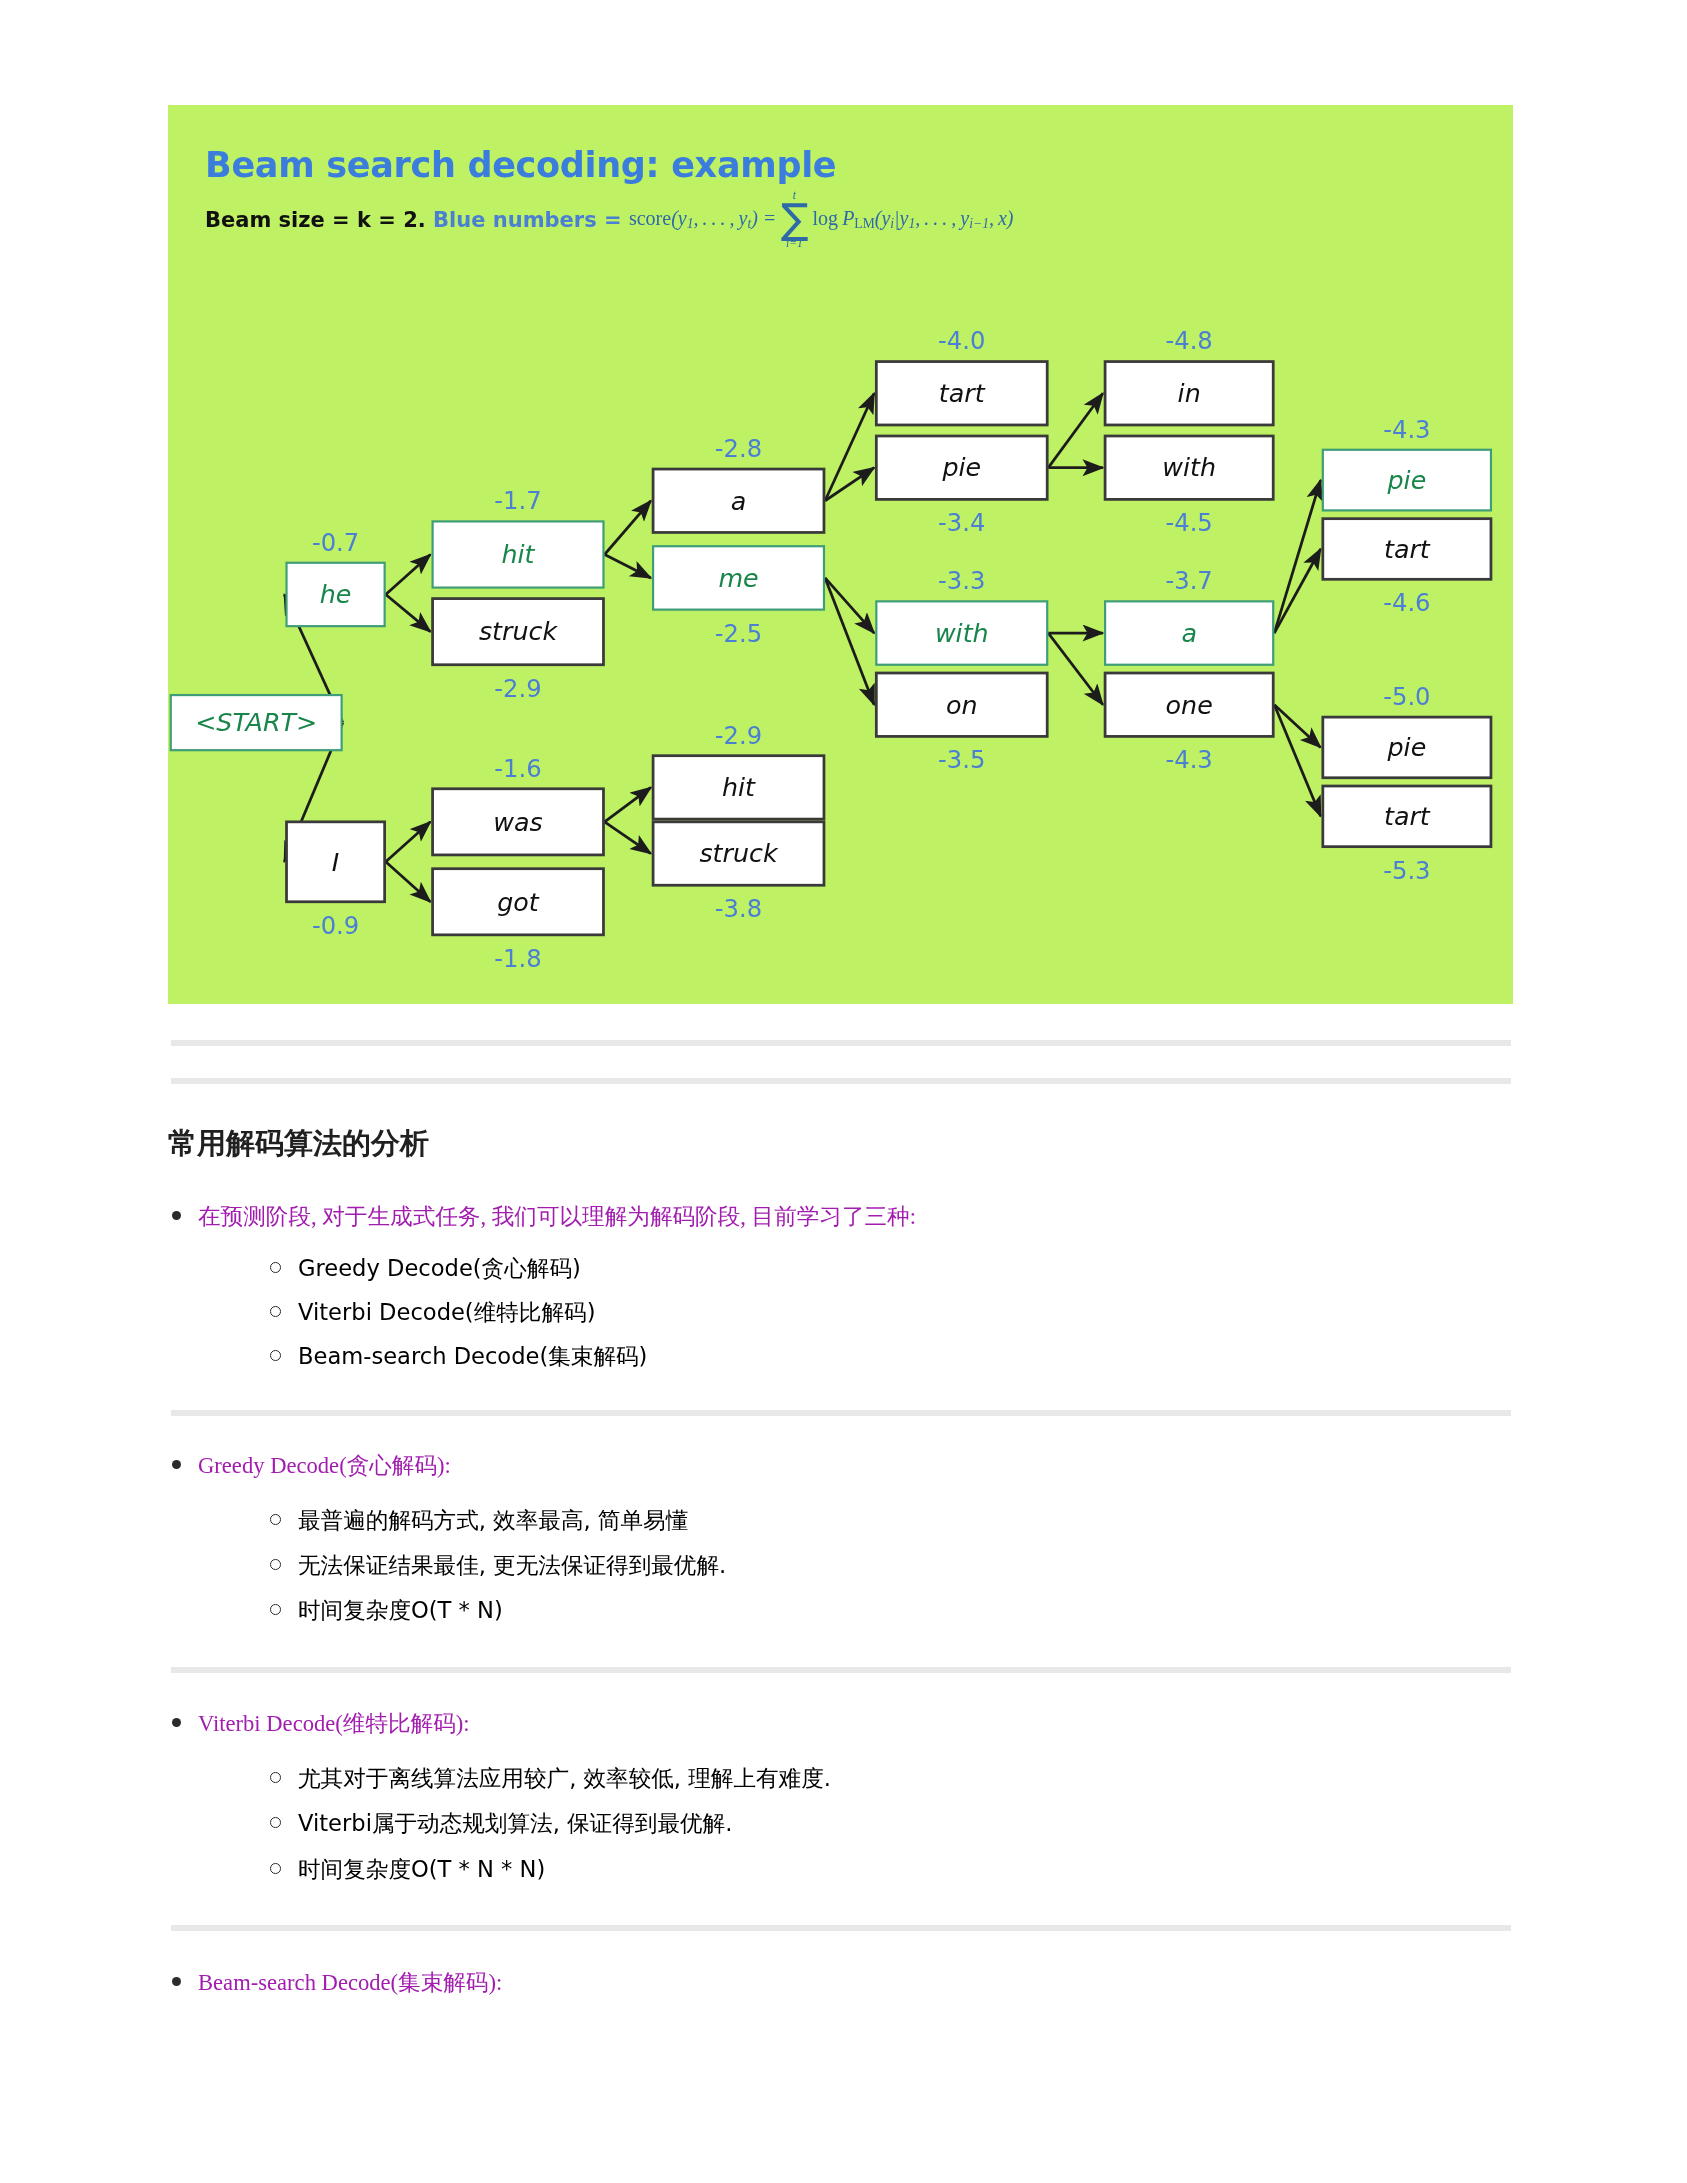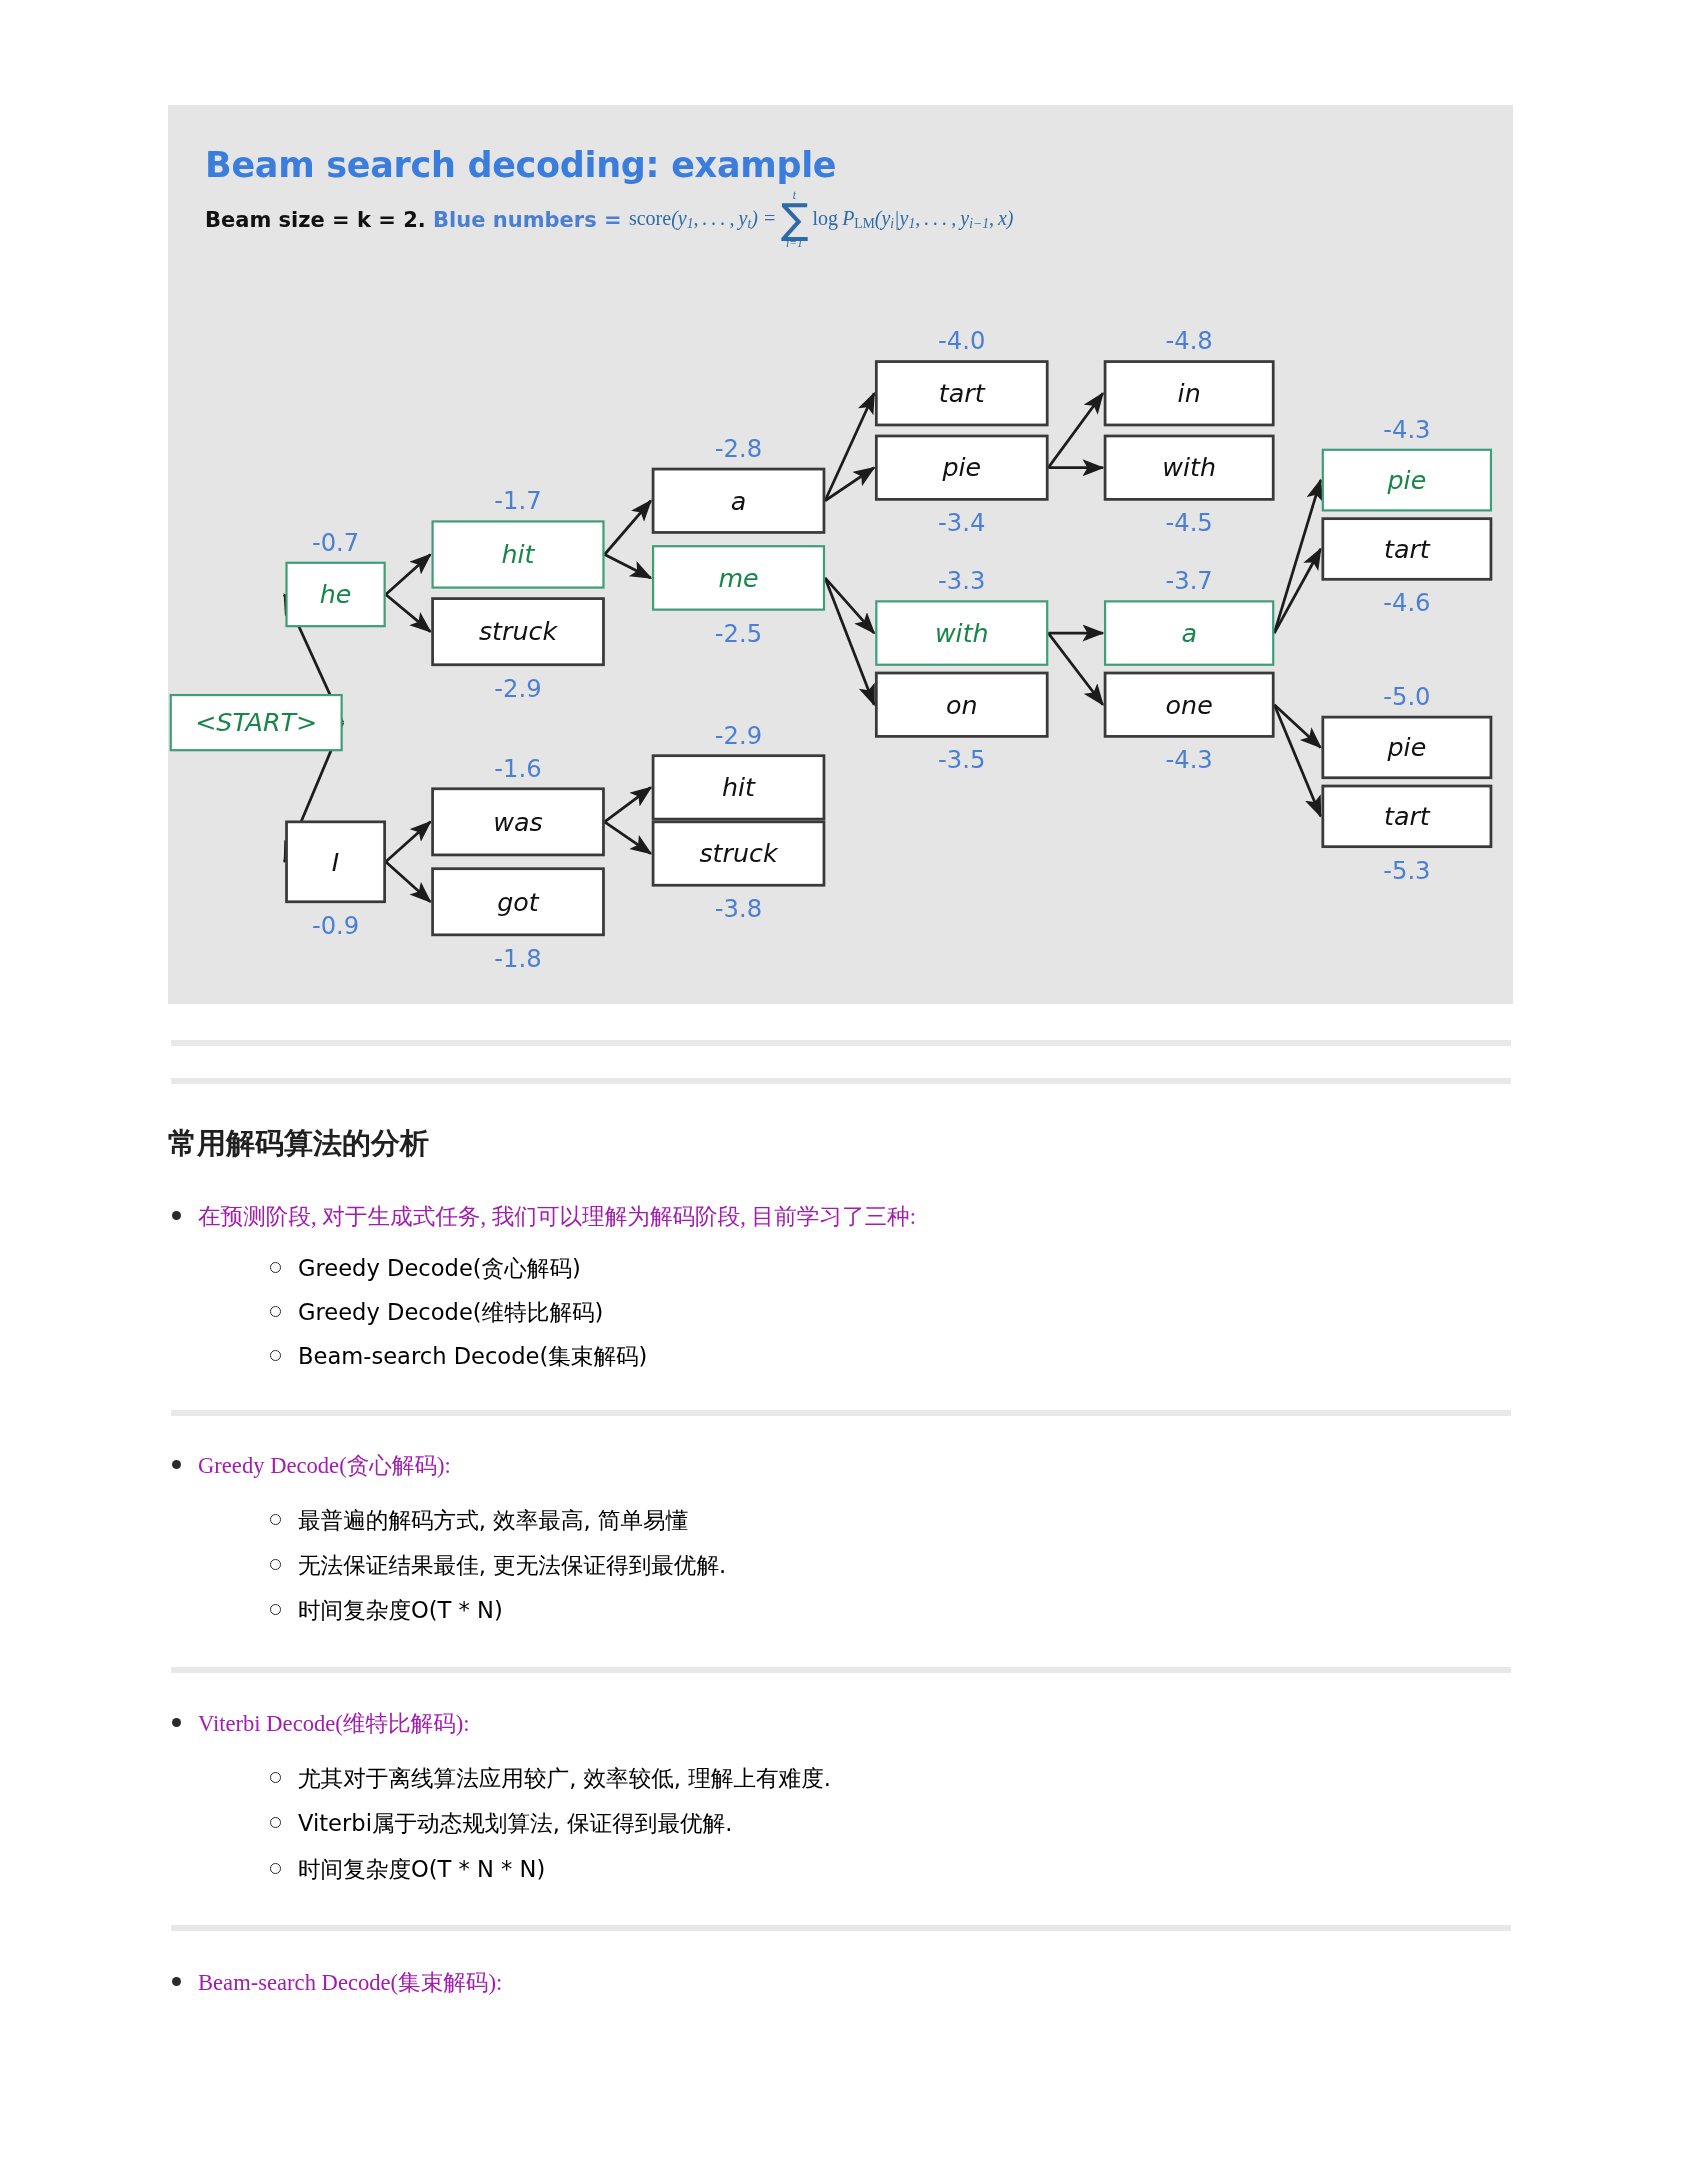--- a/index.html
+++ b/index.html
@@ -16,21 +16,21 @@
     background: #ffffff;
   }
 
   
   .slide-figure {
     position: absolute;
     left: 168px;
     top: 105px;
     width: 1345px;
     height: 899px;
-    background: #e5e5e5;
+    background: #bef264;
     overflow: hidden;
   }
   .slide-title {
     position: absolute;
     left: 37px;
     top: 40px;
     font-size: 35px;
     font-weight: bold;
     color: #3b7ddd;
     letter-spacing: -0.3px;
@@ -316,21 +316,21 @@
     </svg>
   </div>
 
   <div class="divider" style="top:1040px;"></div>
   <div class="divider" style="top:1078px;"></div>
 
   <div class="h2" style="top:1124px;">常用解码算法的分析</div>
 
   <div class="bullet-l1" style="top:1201px;">在预测阶段, 对于生成式任务, 我们可以理解为解码阶段, 目前学习了三种:</div>
   <div class="bullet-l2" style="top:1253px;">Greedy Decode(贪心解码)</div>
-  <div class="bullet-l2" style="top:1297px;">Greedy Decode(维特比解码)</div>
+  <div class="bullet-l2" style="top:1297px;">Viterbi Decode(维特比解码)</div>
   <div class="bullet-l2" style="top:1341px;text-align:right;">Beam-search Decode(集束解码)</div>
 
   <div class="divider" style="top:1410px;"></div>
 
   <div class="bullet-l1" style="top:1450px;">Greedy Decode(贪心解码):</div>
   <div class="bullet-l2" style="top:1505px;">最普遍的解码方式, 效率最高, 简单易懂</div>
   <div class="bullet-l2" style="top:1550px;text-align:right;">无法保证结果最佳, 更无法保证得到最优解.</div>
   <div class="bullet-l2" style="top:1595px;">时间复杂度O(T * N)</div>
 
   <div class="divider" style="top:1667px;"></div>

